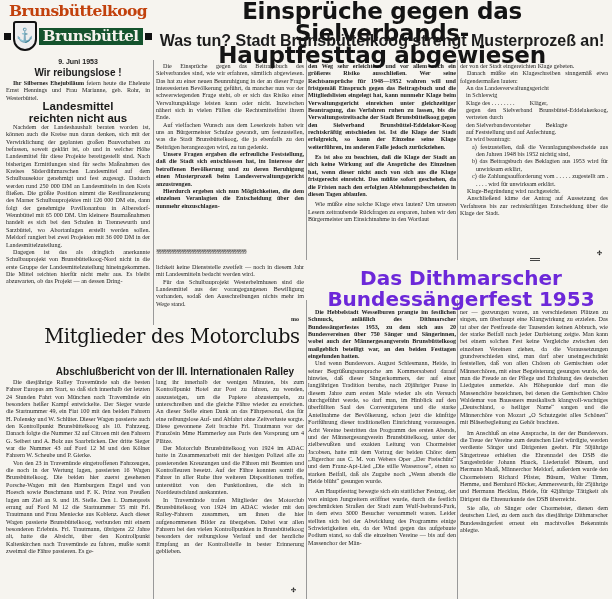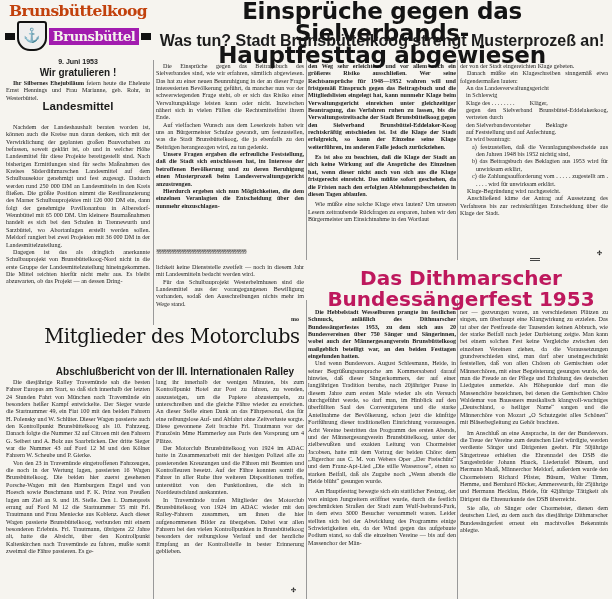--- a/index.html
+++ b/index.html
@@ -20,38 +20,38 @@
     font-family: "DejaVu Serif", serif; font-weight: bold; font-size: 15.5px;
     letter-spacing: -0.6px; line-height: 18px; color: #c2410c;
   }
   .mast-row { display: flex; align-items: center; justify-content: center; gap: 2px; margin-top: 1px; }
   .mast-bar { width: 10px; height: 7px; background: #111; }
   .mast-crest {
     width: 26px; height: 26px; border: 2px solid #111; border-radius: 3px 3px 13px 13px;
     display: flex; align-items: center; justify-content: center; font-size: 14px; line-height: 1; background: #eee;
   }
   .mast-bot {
-    background: #a21caf; color: #f4f2ec; font-family: "DejaVu Serif", serif; font-weight: bold;
-    font-size: 13px; padding: 1px 4px; letter-spacing: -0.5px; line-height: 15px;
+    background: #14532d; color: #f4f2ec; font-family: "DejaVu Serif", serif; font-weight: bold;
+    font-size: 15px; padding: 1px 4px; letter-spacing: -0.5px; line-height: 15px;
   }
   .date { left: 4px; top: 58px; width: 148px; text-align: center; font-family: "Liberation Sans", sans-serif; font-weight: bold; font-size: 7px; }
   .h-sans { font-family: "Liberation Sans", sans-serif; font-weight: bold; text-align: center; }
   .main-head {
     left: 152px; top: 0px; width: 460px; text-align: center;
     font-family: "DejaVu Sans", sans-serif; font-weight: bold; font-size: 23px; line-height: 22px; letter-spacing: -0.3px; color: #141414;
   }
   .main-sub { left: 152px; top: 35px; width: 460px; font-size: 16px; line-height: 12px; }
   .motor-head {
     left: 34px; top: 327px; width: 276px; text-align: center;
     font-family: "DejaVu Serif", serif; font-weight: normal; font-size: 19.5px; line-height: 20px; color: #141414; letter-spacing: -0.3px;
   }
   .motor-sub { left: 40px; top: 366px; width: 270px; font-size: 10px; }
   .dith-head {
     left: 310px; top: 268px; width: 302px; text-align: center;
-    font-family: "DejaVu Sans", sans-serif; font-weight: bold; font-size: 20px; line-height: 21px; color: #be185d;
+    font-family: "DejaVu Sans", sans-serif; font-weight: bold; font-size: 20px; line-height: 21px; color: #6d28d9;
   }
   .rule { position: absolute; background: #444; }
   .wavy { position: absolute; font-size: 7px; letter-spacing: -1px; color: #333; overflow: hidden; white-space: nowrap; }
   .end-mark { position: absolute; font-size: 6px; font-weight: bold; }
   .indent2 { padding-left: 6px; }
   .indent3 { padding-left: 10px; text-indent: -4px !important; }
 </style>
 </head>
 <body>
 
@@ -59,27 +59,28 @@
   <div class="mast-top">Brunsbüttelkoog</div>
   <div class="mast-row">
     <div class="mast-bar"></div>
     <div class="mast-crest">⚓</div>
     <div class="mast-bot">Brunsbüttel</div>
     <div class="mast-bar"></div>
   </div>
 </div>
 <div class="abs date">9. Juni 1953</div>
 
-<div class="abs h-sans" style="left:4px; top:67px; width:148px; font-size:10px;">Wir gratulieren !</div>
+<div class="abs h-sans" style="left:4px; top:67px; width:148px; font-size:10px;">Wir reibungslose !</div>
 <div class="col" style="left:6px; top:80px; width:144px;">
   <p><span class="b">Ihr Silbernes Ehejubiläum</span> <span>feiern heute die Eheleute Ernst Hennings und Frau Marianne, geb. Rohr, in Westerbüttel.</span></p>
 </div>
 
 <div class="abs h-sans" style="left:4px; top:100px; width:148px; font-size:11.5px; line-height:12px;text-align:center;">
   <div>Landesmittel</div>
+  <div>reichten nicht aus</div>
 </div>
 <div class="col" style="left:6px; top:124px; width:144px; height:182px;">
   <p>Nachdem der Landeshaushalt beraten worden ist, können auch die Kreise nun daran denken, sich mit der Verwirklichung der geplanten großen Bauvorhaben zu befassen, soweit geklärt ist, ob und in welcher Höhe Landesmittel für diese Projekte bereitgestellt sind. Nach bisherigen Ermittlungen sind für sechs Maßnahmen des Kreises Süderdithmarschen Landesmittel auf dem Schulbausektor genehmigt und fest zugesagt. Dadurch werden rund 250 000 DM an Landesmitteln in den Kreis fließen. Die größte Position nimmt die Restfinanzierung des Marner Schulbauprojektes mit 126 000 DM ein, dann folgt der genehmigte Pavillonanbau in Albersdorf-Wennbüttel mit 65 000 DM. Um kleinere Baumaßnahmen handelt es sich bei den Schulen in Trennewurth und Sarzbüttel, wo Abortanlagen erstellt werden sollen. Meldorf rangiert bei zwei Projekten mit 36 000 DM in der Landesmittelzuteilung.</p>
   <p>Dagegen ist das als dringlich anerkannte Schulbauprojekt von Brunsbüttelkoog-Nord nicht in die erste Gruppe der Landesmittelzuteilung hineingekommen. Die Mittel reichten hierfür nicht mehr aus. Es bleibt abzuwarten, ob das Projekt — an dessen Dring-</p>
 </div>
 
 <div class="abs main-head">
   <div>Einsprüche gegen das Sielverbands-</div>
   <div>Hauptfesttag abgewiesen</div>
 </div>

